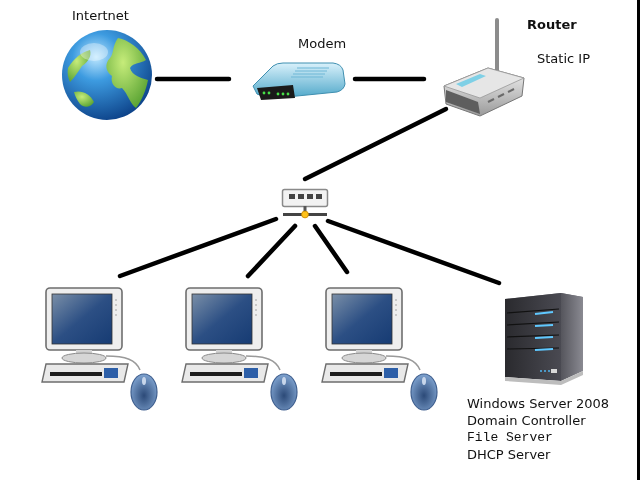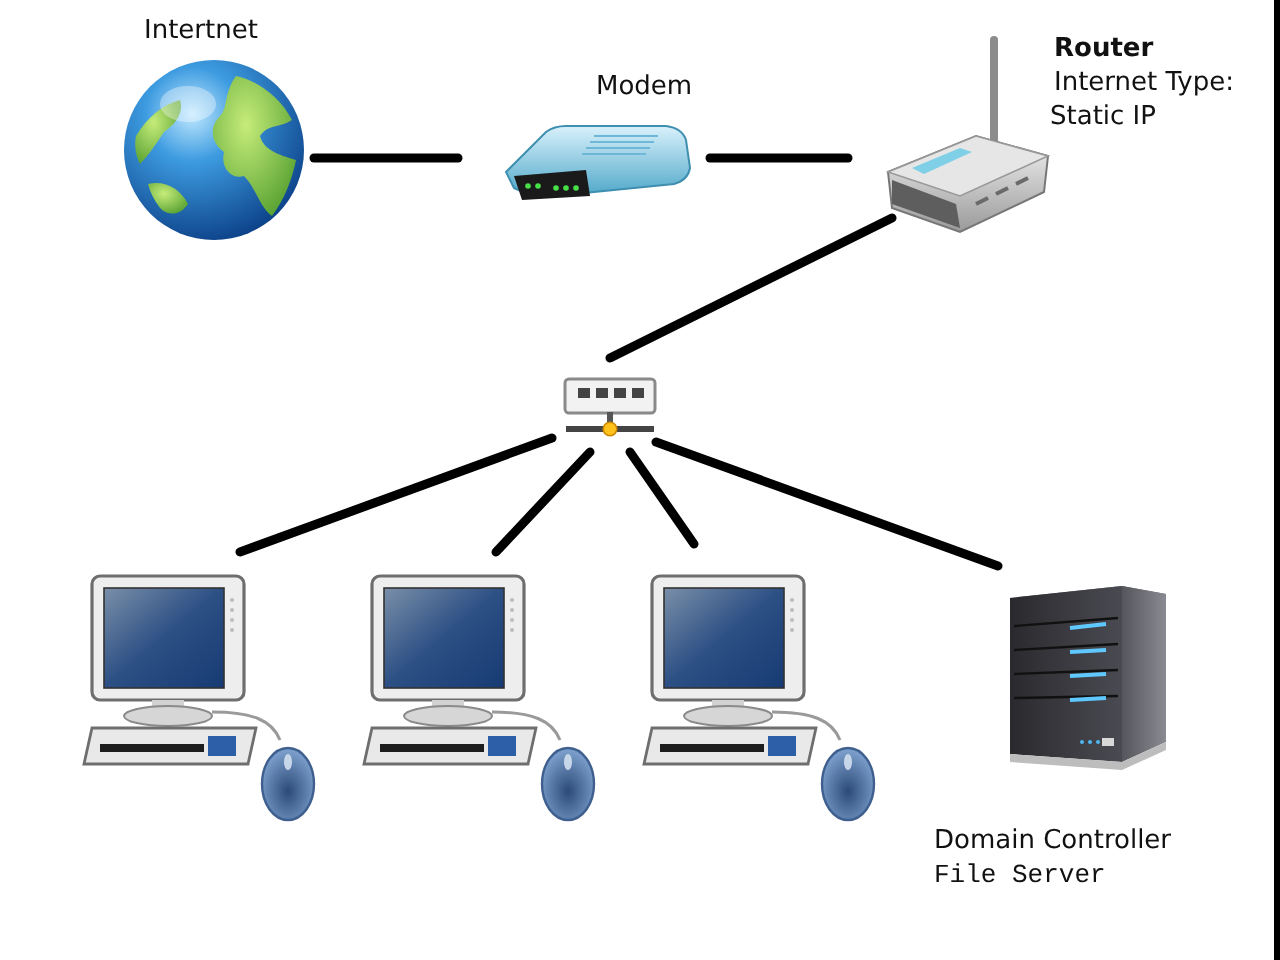--- a/index.html
+++ b/index.html
@@ -71,22 +71,21 @@
       <g stroke="#6fb7d6" stroke-width="1">
         <line x1="50" y1="8" x2="82" y2="8"></line>
           <line x1="48" y1="11" x2="80" y2="11"></line>
         <line x1="46" y1="14" x2="78" y2="14"></line>
           <line x1="44" y1="17" x2="76" y2="17"></line>
       </g>
     </svg>
   </div>
 
   <div class="label multi" style="left:527px;top:16px;font-weight:bold;">Router</div>
-  <div class="label multi" style="left:527px;top:33px;">Internet Type:</div>
-  <div class="label multi" style="left:525px;top:50px;">Static IP</div>
+  <div class="label multi" style="left:537px;top:50px;">Static IP</div>
   <div class="node" style="left:442px;top:16px;">
     <svg width="84" height="104" viewBox="0 0 84 104">
       <defs>
         <linearGradient id="gRouter" x1="0" y1="0" x2="0" y2="1">
           <stop offset="0" stop-color="#f4f4f4"></stop>
           <stop offset="1" stop-color="#9a9a9a"></stop>
         </linearGradient>
       </defs>
       <rect x="53" y="2" width="4" height="58" rx="2" fill="#8c8c8c"></rect>
       <path d="M2 70 L46 52 L82 62 L80 80 L38 100 L4 88 Z" fill="url(#gRouter)" stroke="#777" stroke-width="1"></path>
@@ -239,17 +238,19 @@
       </g>
       <g fill="#4fb6f0">
           <circle cx="38" cy="80" r="1"></circle>
           <circle cx="42" cy="80" r="1"></circle>
           <circle cx="46" cy="80" r="1"></circle>
         </g>
       <rect x="48" y="78" width="6" height="4" fill="#d8d8d8"></rect>
       <path d="M2 86 L58 90 L80 80 L80 84 L58 94 L2 90 Z" fill="#bdbdbd"></path>
     </svg>
   </div>
+  <div class="label" style="left:467px;top:395px;">Windows Server 2008</div>
   <div class="label" style="left:467px;top:412px;">Domain Controller</div>
   <div class="label" style="left:467px;top:429px;font-family:Liberation Mono, monospace;">File Server</div>
+  <div class="label" style="left:467px;top:446px;">DHCP Server</div>
 
   <div class="border-right"></div>
 </div>
 
 </body></html>

